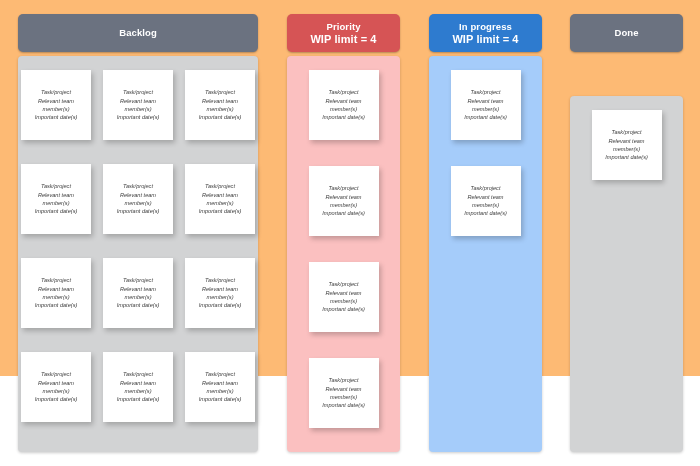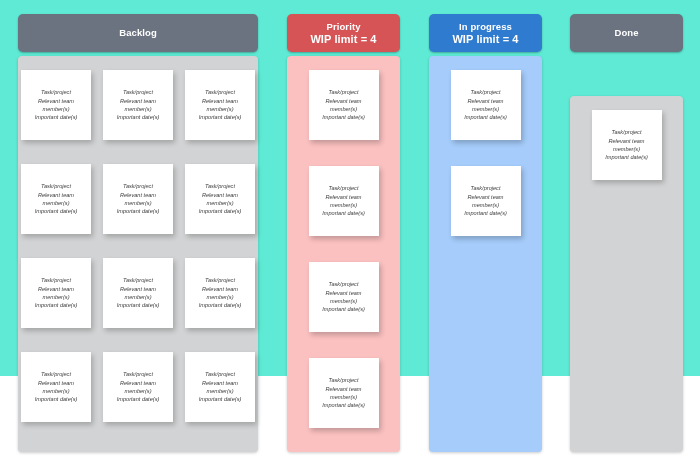--- a/index.html
+++ b/index.html
@@ -9,21 +9,21 @@
     height: 466px;
     background: #ffffff;
     font-family: "Liberation Sans", sans-serif;
     overflow: hidden;
   }
 
   #board {
     position: relative;
     width: 700px;
     height: 376px;
-    background: #5eead4;
+    background: #fdba74;
   }
 
   
   .column {
     position: absolute;
     top: 14px;
     display: flex;
     flex-direction: column;
   }
 

